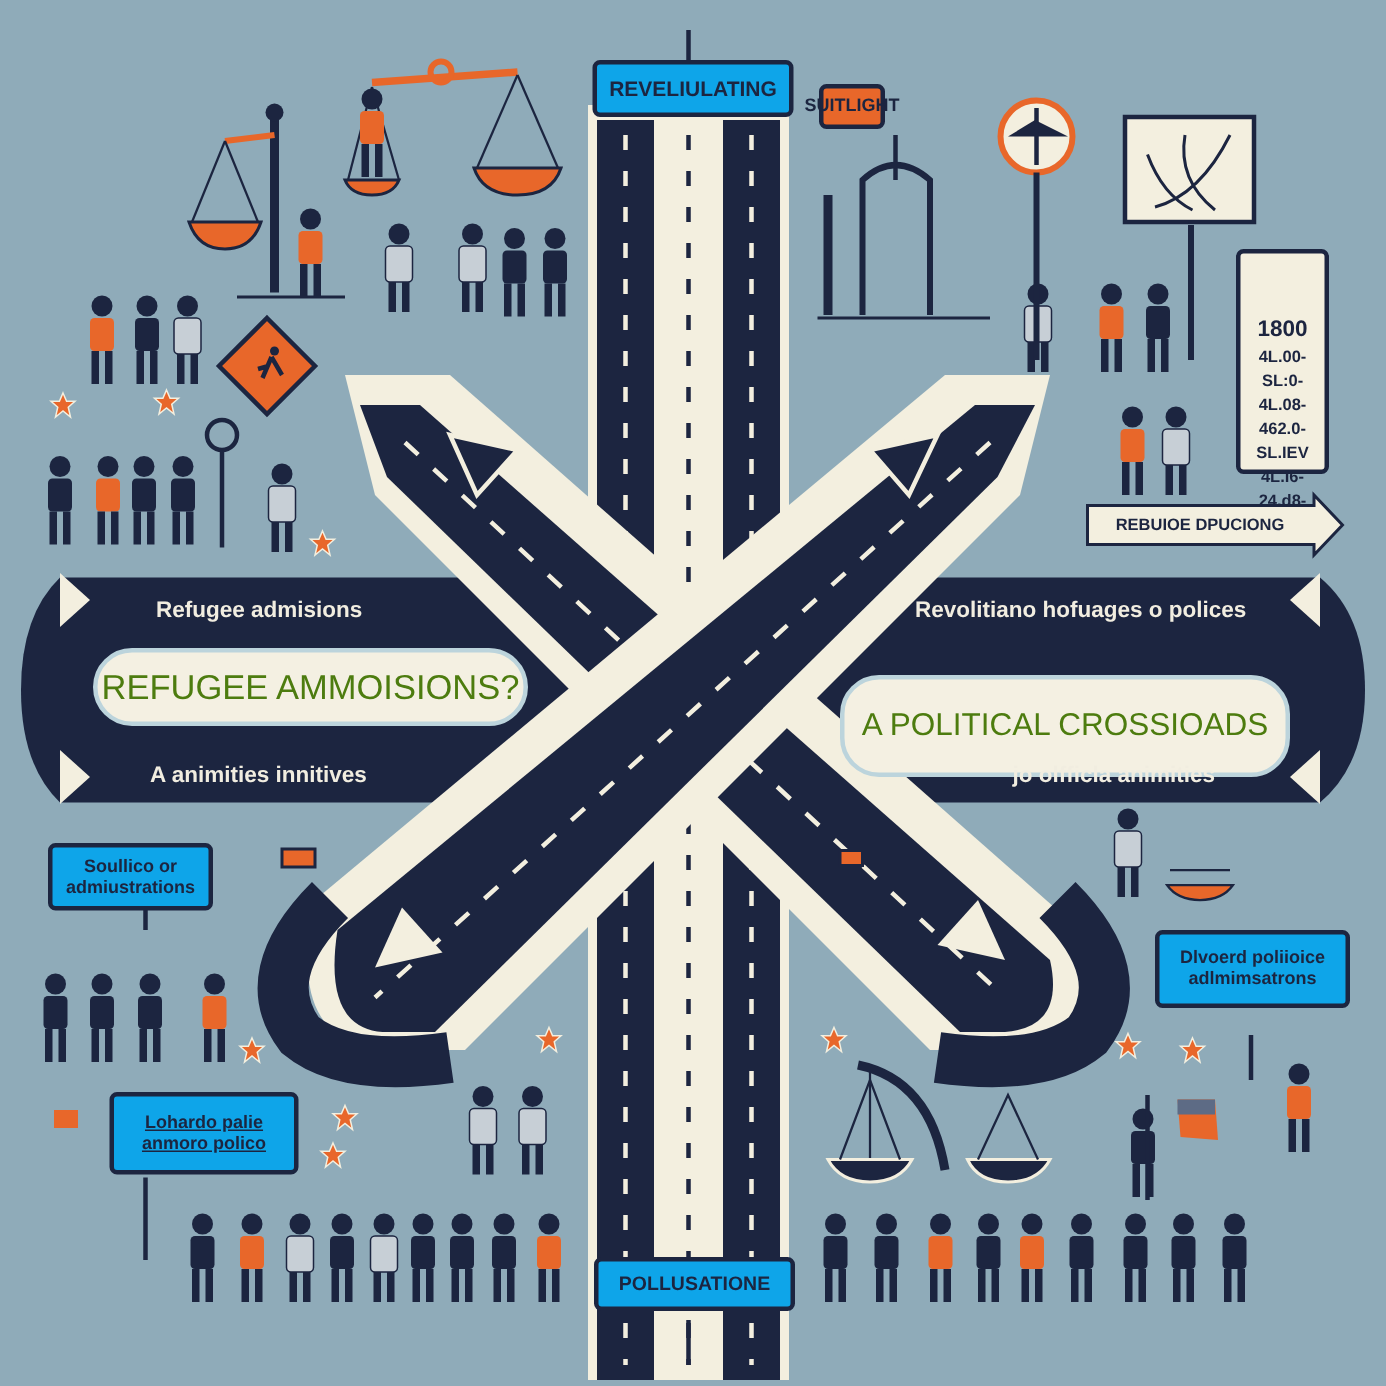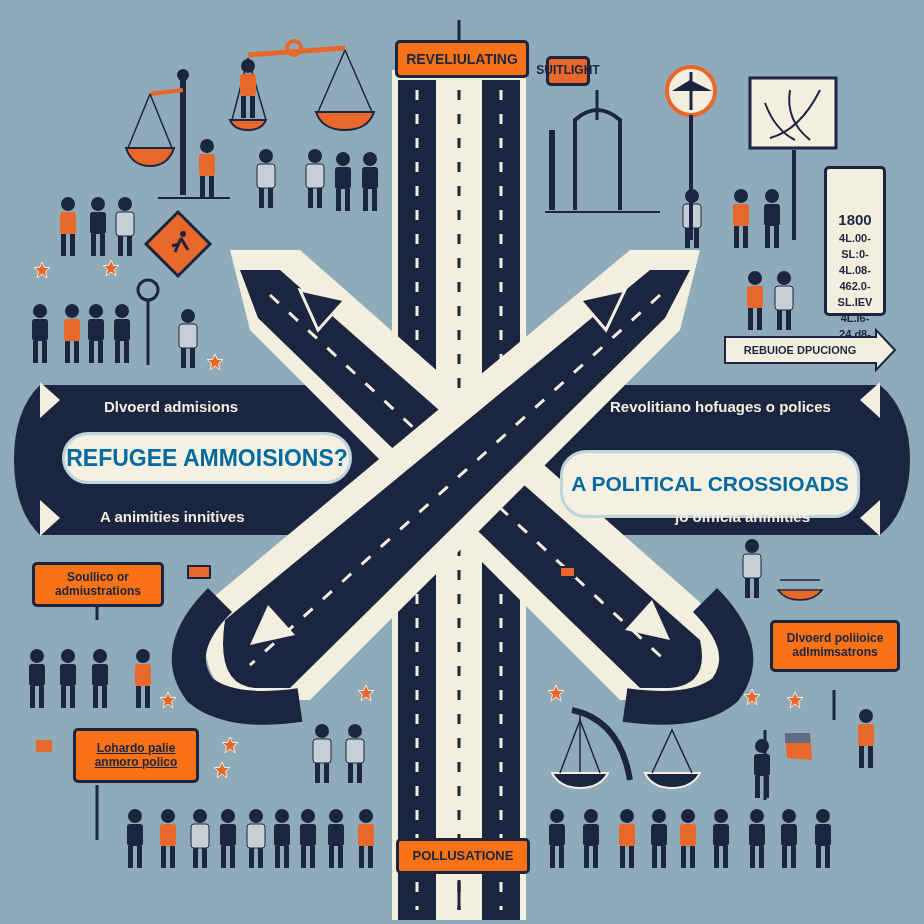--- a/index.html
+++ b/index.html
@@ -1,20 +1,20 @@
 <!DOCTYPE html>
 <html><head>
 <meta charset="utf-8">
 <style>
   html,body{margin:0;padding:0;}
   body{width:924px;height:924px;overflow:hidden;background:#8fabb9;font-family:"Liberation Sans",sans-serif;}
   #scene{position:absolute;left:0;top:0;width:924px;height:924px;}
-  .sign{position:absolute;background:#f97316;border:3px solid #1c2540;border-radius:5px;color:#1c2540;font-weight:bold;text-align:center;box-sizing:border-box;display:flex;align-items:center;justify-content:center;line-height:1.15;}
+  .sign{position:absolute;background:#0ea5e9;border:3px solid #1c2540;border-radius:5px;color:#1c2540;font-weight:bold;text-align:center;box-sizing:border-box;display:flex;align-items:center;justify-content:center;line-height:1.15;}
   .band-text{position:absolute;color:#f1ede0;font-weight:bold;font-size:15px;white-space:nowrap;}
-  .pill{position:absolute;background:#f4f0e2;border:3px solid #bcd4dc;border-radius:26px;color:#0369a1;font-weight:bold;font-size:23px;display:flex;align-items:center;justify-content:center;box-sizing:border-box;}
+  .pill{position:absolute;background:#f4f0e2;border:3px solid #bcd4dc;border-radius:26px;color:#4d7c0f;font-weight:normal;font-size:23px;display:flex;align-items:center;justify-content:center;box-sizing:border-box;}
   .tally{position:absolute;left:824px;top:166px;width:62px;height:150px;background:#f3efdf;border:3px solid #1c2540;border-radius:5px;box-sizing:border-box;padding:4px 0;font-weight:bold;color:#1c2540;text-align:center;font-size:11px;line-height:16px;}
   .tally .head{font-size:15px;line-height:20px;margin-top:37px;}
 </style>
 </head>
 <body>
 
 <div id="scene">
 <svg width="924" height="924" viewBox="0 0 924 924" xmlns="http://www.w3.org/2000/svg">
   <defs>
     <g id="person">
@@ -229,38 +229,38 @@
     <use href="#star" x="222" y="770"></use>
   </g>
 
   <path d="M36 740 L52 740 L52 752 L36 752 Z" fill="#e8672a"></path>
 </svg>
 
 
 <div class="sign" style="left:395px;top:40px;width:134px;height:38px;font-size:14px;">REVELIULATING</div>
 <div class="sign" style="left:546px;top:56px;width:44px;height:30px;font-size:12px;background:#e8672a;">SUITLIGHT</div>
 <div class="sign" style="left:727px;top:339px;width:146px;height:22px;font-size:11px;border:none;background:transparent;">REBUIOE DPUCIONG</div>
-<div class="sign" style="left:32px;top:562px;width:132px;height:45px;font-size:12px;">Soullico or admiustrations</div>
+<div class="sign" style="left:32px;top:562px;width:110px;height:45px;font-size:12px;">Soullico or admiustrations</div>
 <div class="sign" style="left:73px;top:728px;width:126px;height:55px;font-size:12px;text-decoration:underline;">Lohardo palie anmoro polico</div>
 <div class="sign" style="left:396px;top:838px;width:134px;height:36px;font-size:13px;">POLLUSATIONE</div>
 <div class="sign" style="left:770px;top:620px;width:130px;height:52px;font-size:12px;">Dlvoerd poliioice adlmimsatrons</div>
 
 <div class="tally">
   <div class="head">1800</div>
   <div>4L.00-</div>
   <div>SL:0-</div>
   <div>4L.08-</div>
   <div>462.0-</div>
   <div>SL.IEV</div>
   <div>4L.I6-</div>
   <div>24.d8-</div>
 </div>
 
 
-<div class="band-text" style="left:104px;top:398px;">Dlvoerd admisions</div>
+<div class="band-text" style="left:104px;top:398px;">Refugee admisions</div>
 <div class="pill" style="left:62px;top:432px;width:290px;height:52px;">REFUGEE AMMOISIONS?</div>
 <div class="band-text" style="left:100px;top:508px;">A animities innitives</div>
 
 
 <div class="band-text" style="left:610px;top:398px;">Revolitiano hofuages o polices</div>
 <div class="pill" style="left:560px;top:450px;width:300px;height:68px;font-size:21px;">A POLITICAL CROSSIOADS</div>
 <div class="band-text" style="left:675px;top:508px;">jo olfficla animities</div>
 </div>
 
 </body></html>

